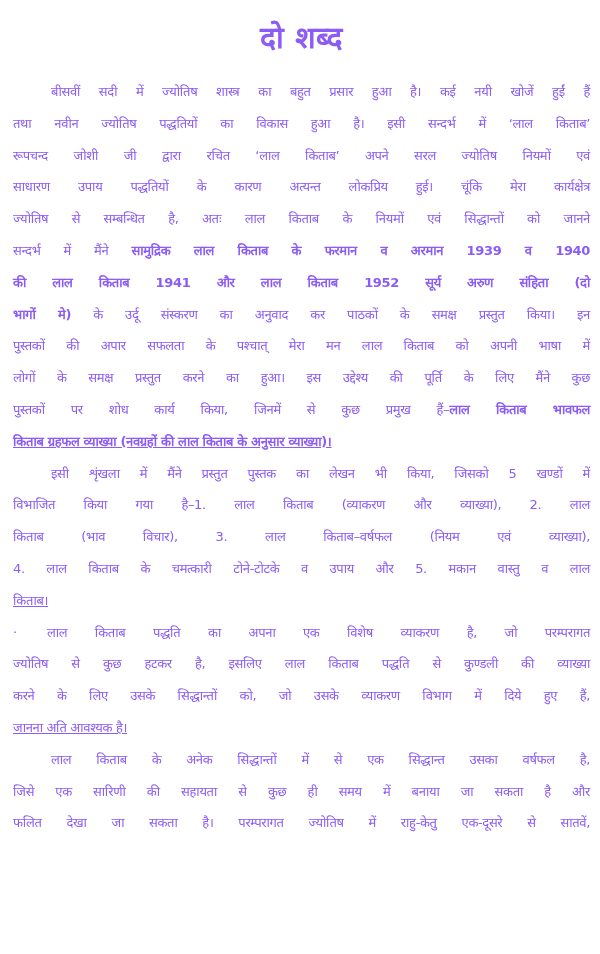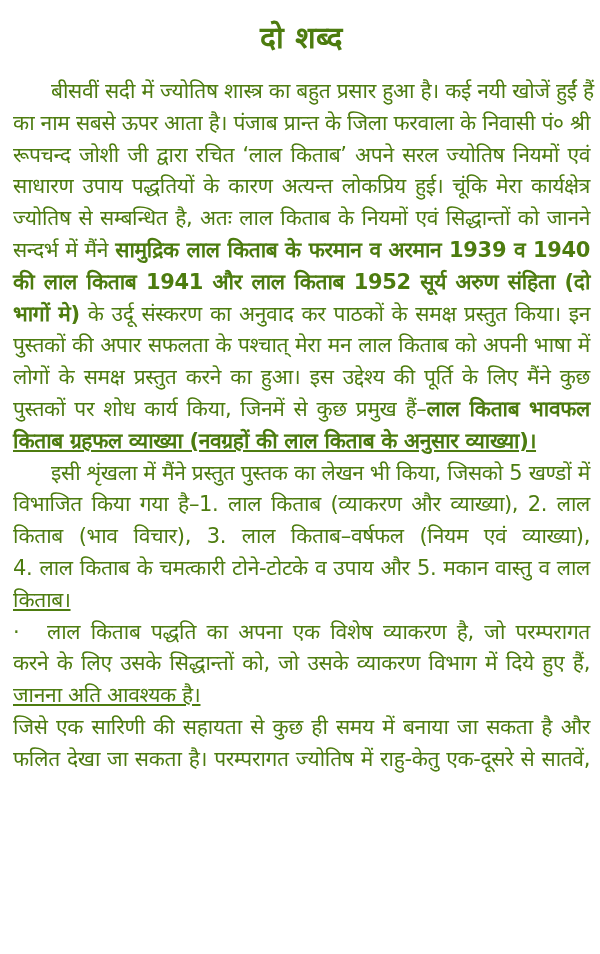--- a/index.html
+++ b/index.html
@@ -1,58 +1,60 @@
 <!DOCTYPE html>
 <html><head>
 <meta charset="utf-8">
 <style>
   html, body { margin:0; padding:0; background:#ffffff; }
   body { width:600px; height:954px; overflow:hidden; }
   .page {
     position:relative; width:600px; height:710px; box-sizing:border-box;
-    padding:0 10px 0 13px; color:#4d7c0f;
+    padding:0 10px 0 13px; color:#8b5cf6;
     font-family:"DejaVu Sans", "Liberation Sans", sans-serif;
   }
   .title {
     text-align:center; font-size:30px; font-weight:bold; margin:0;
     padding-top:18px; height:52px; line-height:40px; letter-spacing:0.5px;
   }
   .body { margin-top:6px; }
   .line {
-    display:block; font-size:21px; line-height:31.8px; height:31.8px;
+    display:block; font-size:13px; line-height:31.8px; height:31.8px;
     white-space:nowrap; text-align:justify; text-align-last:justify;
     letter-spacing:-0.35px;
   }
   .line.last { text-align-last:left;text-decoration:underline; }
   .line.indent { padding-left:38px; }
   .b { font-weight:bold; }
   .bullet { display:inline-block; width:34px; }
 </style>
 </head>
 <body>
 
 <div class="page">
   <h1 class="title">दो शब्द</h1>
   <div class="body" id="body">
       <div class="line indent"><span>बीसवीं सदी में ज्योतिष शास्त्र का बहुत प्रसार हुआ है। कई नयी खोजें हुईं हैं</span></div>
-      <div class="line"><span>का नाम सबसे ऊपर आता है। पंजाब प्रान्त के जिला फरवाला के निवासी पं० श्री</span></div>
+      <div class="line"><span>तथा नवीन ज्योतिष पद्धतियों का विकास हुआ है। इसी सन्दर्भ में ‘लाल किताब’</span></div>
       <div class="line"><span>रूपचन्द जोशी जी द्वारा रचित ‘लाल किताब’ अपने सरल ज्योतिष नियमों एवं</span></div>
       <div class="line"><span>साधारण उपाय पद्धतियों के कारण अत्यन्त लोकप्रिय हुई। चूंकि मेरा कार्यक्षेत्र</span></div>
       <div class="line"><span>ज्योतिष से सम्बन्धित है, अतः लाल किताब के नियमों एवं सिद्धान्तों को जानने</span></div>
       <div class="line"><span>सन्दर्भ में मैंने </span><span class="b">सामुद्रिक लाल किताब के फरमान व अरमान 1939 व 1940</span></div>
       <div class="line"><span class="b">की लाल किताब 1941 और लाल किताब 1952 सूर्य अरुण संहिता (दो</span></div>
       <div class="line"><span class="b">भागों मे)</span><span> के उर्दू संस्करण का अनुवाद कर पाठकों के समक्ष प्रस्तुत किया। इन</span></div>
       <div class="line"><span>पुस्तकों की अपार सफलता के पश्चात् मेरा मन लाल किताब को अपनी भाषा में</span></div>
       <div class="line"><span>लोगों के समक्ष प्रस्तुत करने का हुआ। इस उद्देश्य की पूर्ति के लिए मैंने कुछ</span></div>
       <div class="line"><span>पुस्तकों पर शोध कार्य किया, जिनमें से कुछ प्रमुख हैं–</span><span class="b">लाल किताब भावफल</span></div>
       <div class="line last"><span class="b">किताब ग्रहफल व्याख्या (नवग्रहों की लाल किताब के अनुसार व्याख्या)।</span></div>
       <div class="line indent"><span>इसी शृंखला में मैंने प्रस्तुत पुस्तक का लेखन भी किया, जिसको 5 खण्डों में</span></div>
       <div class="line"><span>विभाजित किया गया है–1. लाल किताब (व्याकरण और व्याख्या), 2. लाल</span></div>
       <div class="line"><span>किताब (भाव विचार), 3. लाल किताब–वर्षफल (नियम एवं व्याख्या),</span></div>
       <div class="line"><span>4. लाल किताब के चमत्कारी टोने-टोटके व उपाय और 5. मकान वास्तु व लाल</span></div>
       <div class="line last"><span>किताब।</span></div>
       <div class="line"><span class="bullet">·</span><span>लाल किताब पद्धति का अपना एक विशेष व्याकरण है, जो परम्परागत</span></div>
+      <div class="line"><span>ज्योतिष से कुछ हटकर है, इसलिए लाल किताब पद्धति से कुण्डली की व्याख्या</span></div>
       <div class="line"><span>करने के लिए उसके सिद्धान्तों को, जो उसके व्याकरण विभाग में दिये हुए हैं,</span></div>
       <div class="line last"><span>जानना अति आवश्यक है।</span></div>
+      <div class="line indent"><span>लाल किताब के अनेक सिद्धान्तों में से एक सिद्धान्त उसका वर्षफल है,</span></div>
       <div class="line"><span>जिसे एक सारिणी की सहायता से कुछ ही समय में बनाया जा सकता है और</span></div>
       <div class="line"><span>फलित देखा जा सकता है। परम्परागत ज्योतिष में राहु-केतु एक-दूसरे से सातवें,</span></div>
     </div>
 </div>
 
 </body></html>

